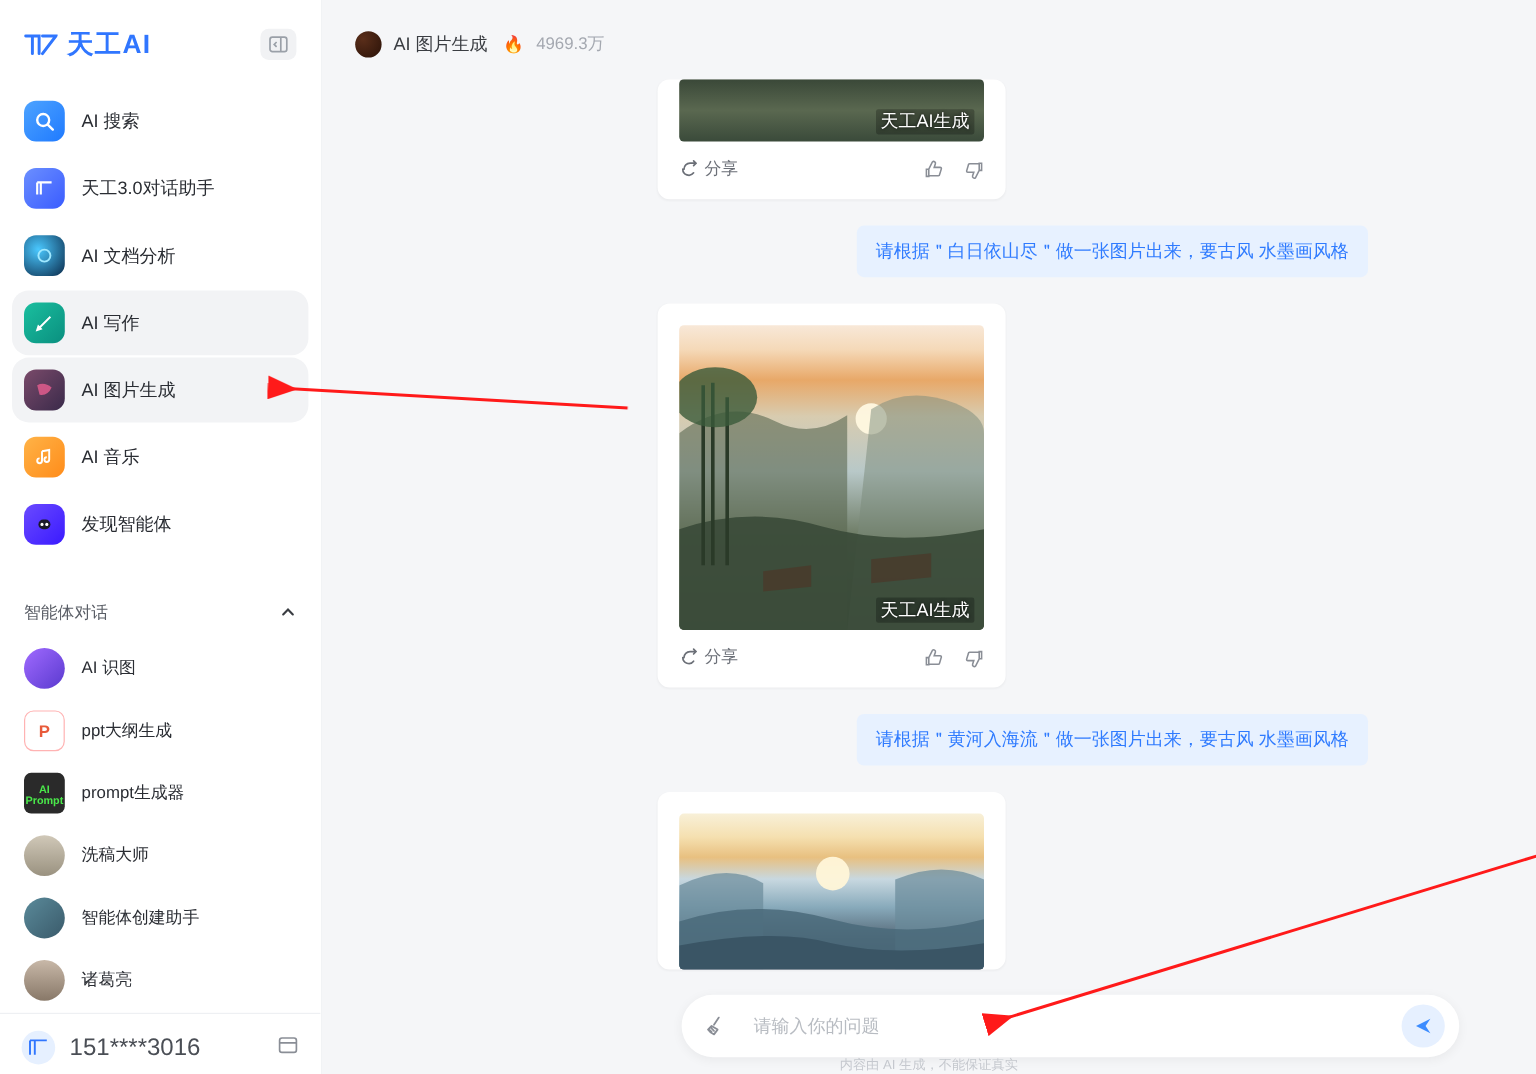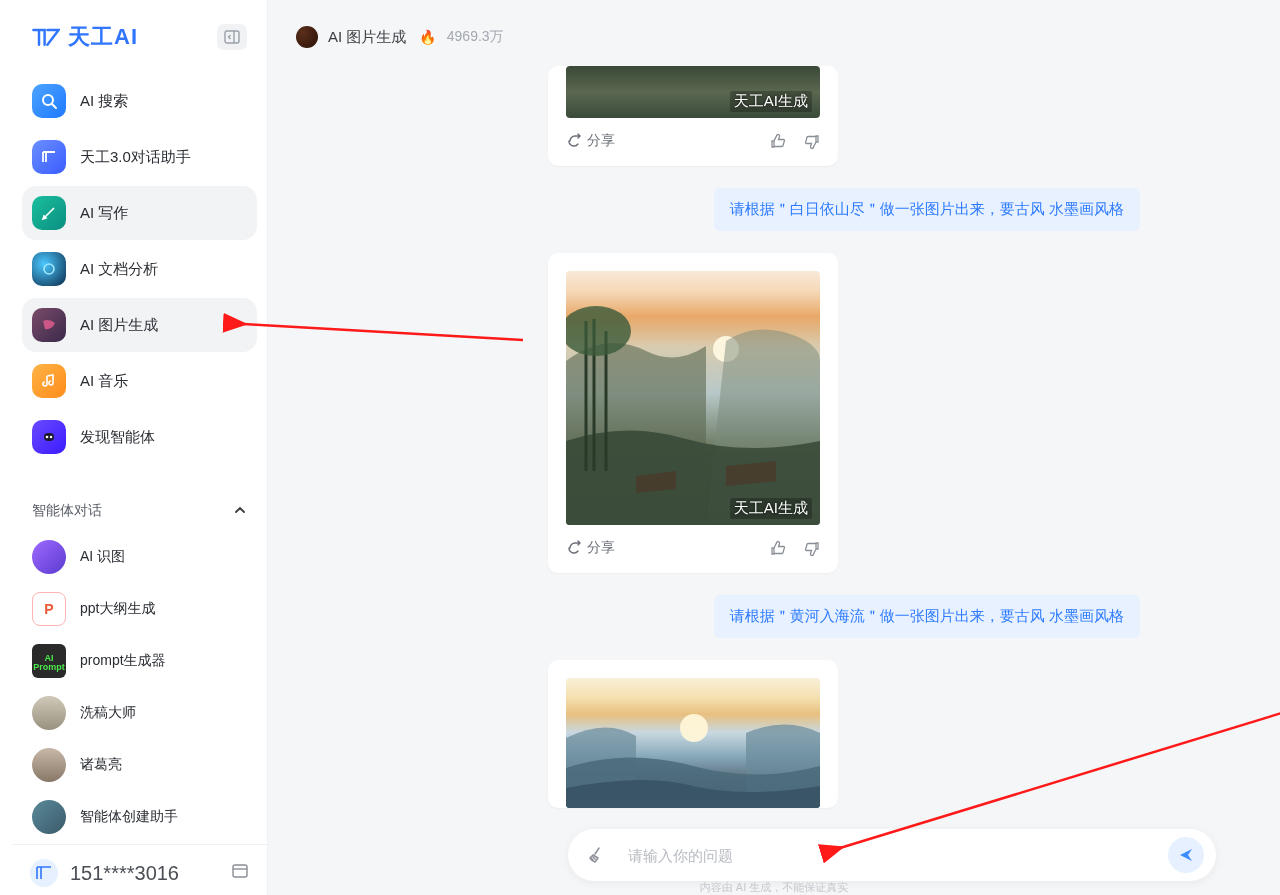--- a/index.html
+++ b/index.html
@@ -1,18 +1,18 @@
 <!DOCTYPE html>
 <html><head>
   <meta charset="utf-8">
   <style>
     * { margin: 0; padding: 0; box-sizing: border-box; font-family: -apple-system, BlinkMacSystemFont, "Segoe UI", "Microsoft YaHei", sans-serif; }
     body { display: flex; height: 895px; width: 1280px; overflow: hidden; background: #f5f6f8; }
     
-    .sidebar { width: 268px; background: #fff; border-right: 1px solid #eef0f3; display: flex; flex-direction: column; overflow-y: auto; padding-left: 12px; }
+    .sidebar { width: 268px; background: #fff; border-right: 1px solid #eef0f3; display: flex; flex-direction: column; overflow-y: auto; }
     .sidebar-header { display: flex; align-items: center; justify-content: space-between; padding: 22px 20px 18px 20px; }
     .logo { display: flex; align-items: center; gap: 8px; }
     .logo-icon { width: 28px; height: 22px; }
     .logo-text { font-size: 22px; font-weight: 700; color: #3076ff; letter-spacing: 1px; }
     .collapse-btn { width: 30px; height: 26px; border-radius: 7px; background: #f1f2f4; display: flex; align-items: center; justify-content: center; cursor: pointer; color: #9aa0a8; }
     
     .nav-list { padding: 4px 10px 14px 10px; display: flex; flex-direction: column; gap: 2px; }
     .nav-item { display: flex; align-items: center; gap: 14px; padding: 10px 10px; border-radius: 14px; cursor: pointer; }
     .nav-item.active { background: #f2f3f5; }
     .nav-icon { width: 34px; height: 34px; border-radius: 10px; display: flex; align-items: center; justify-content: center; font-size: 16px; flex-shrink: 0; }
@@ -120,35 +120,35 @@
       <span class="nav-item-label">AI 搜索</span>
     </div>
     <div class="nav-item">
       <div class="nav-icon ic-dialog">
           <svg width="18" height="18" viewBox="0 0 18 18">
             <path d="M3 4 h12 M3 4 v10 M6 4 v10" stroke="#fff" stroke-width="1.8" fill="none"></path>
           </svg>
         </div>
       <span class="nav-item-label">天工3.0对话助手</span>
     </div>
+    <div class="nav-item">
+      <div class="nav-icon ic-doc">
+          <svg width="18" height="18" viewBox="0 0 18 18">
+            <circle cx="9" cy="9" r="5" fill="none" stroke="#9fe8ff" stroke-width="1.6"></circle>
+          </svg>
+        </div>
+      <span class="nav-item-label">AI 文档分析</span>
+    </div>
     <div class="nav-item active">
       <div class="nav-icon ic-write">
           <svg width="18" height="18" viewBox="0 0 18 18">
             <path d="M4 14 L14 4 M3 15 L6 14 L4 12 Z" stroke="#fff" stroke-width="1.6" fill="#fff"></path>
           </svg>
         </div>
       <span class="nav-item-label">AI 写作</span>
-    </div>
-    <div class="nav-item">
-      <div class="nav-icon ic-doc">
-          <svg width="18" height="18" viewBox="0 0 18 18">
-            <circle cx="9" cy="9" r="5" fill="none" stroke="#9fe8ff" stroke-width="1.6"></circle>
-          </svg>
-        </div>
-      <span class="nav-item-label">AI 文档分析</span>
     </div>
     <div class="nav-item active">
       <div class="nav-icon ic-image">
           <svg width="18" height="18" viewBox="0 0 18 18">
             <path d="M3 5 Q9 2 15 7 Q12 14 5 13 Z" fill="#d85a8a" opacity="0.9"></path>
           </svg>
         </div>
       <span class="nav-item-label">AI 图片生成</span>
     </div>
     <div class="nav-item">
@@ -191,26 +191,26 @@
     </div>
     <div class="sub-item">
       <div class="sub-icon ic-d">AI<br>Prompt</div>
       <span class="sub-label">prompt生成器</span>
     </div>
     <div class="sub-item">
       <div class="sub-icon ic-round ic-c"></div>
       <span class="sub-label">洗稿大师</span>
     </div>
     <div class="sub-item">
+      <div class="sub-icon ic-round ic-f"></div>
+      <span class="sub-label">智能体创建助手</span>
+    </div>
+    <div class="sub-item">
       <div class="sub-icon ic-round ic-e"></div>
       <span class="sub-label">诸葛亮</span>
-    </div>
-    <div class="sub-item">
-      <div class="sub-icon ic-round ic-f"></div>
-      <span class="sub-label">智能体创建助手</span>
     </div>
   </div>
 
   <div style="height:28px"></div>
 
   <div class="user-row">
     <div class="user-left">
       <div class="user-avatar">
           <svg width="20" height="20" viewBox="0 0 20 20">
             <path d="M3 4 h14 M3 4 v12 M7 4 v12" stroke="#3076ff" stroke-width="1.6" fill="none"></path>

